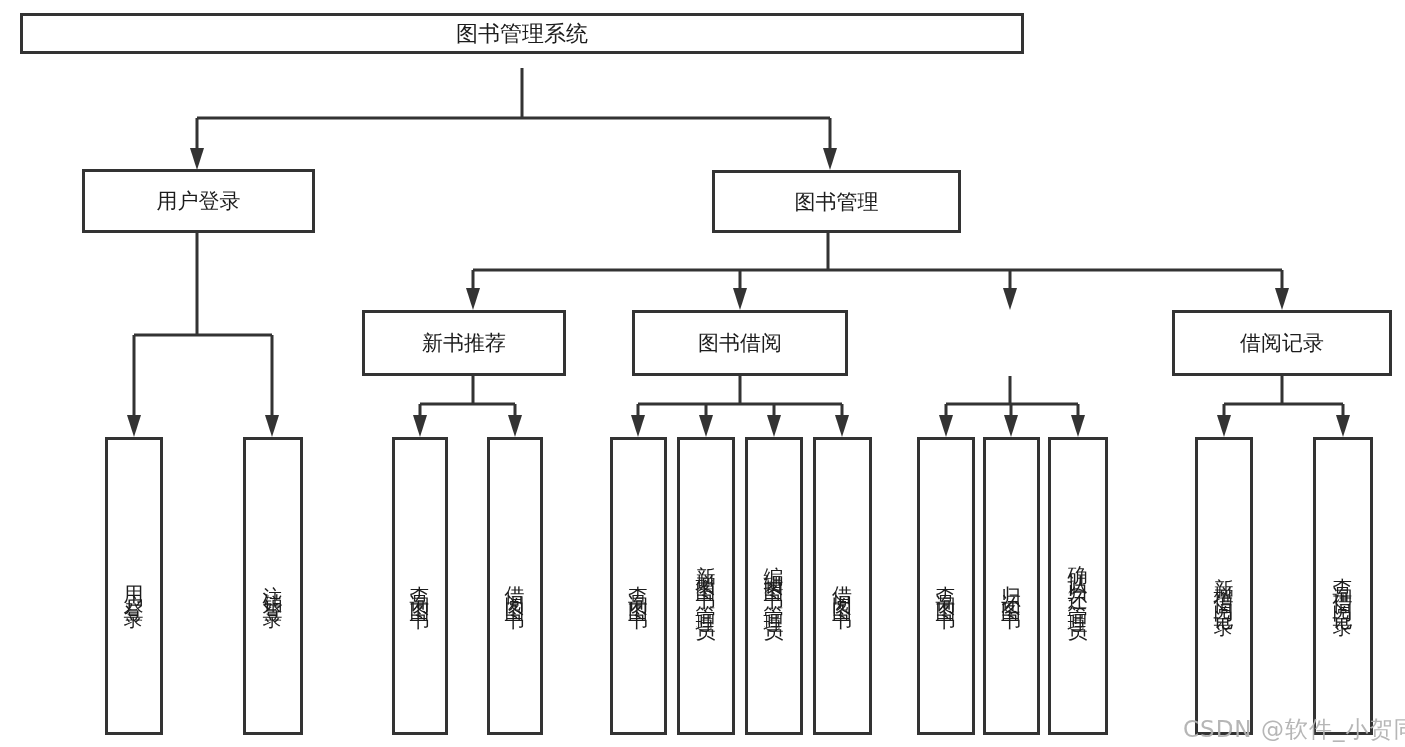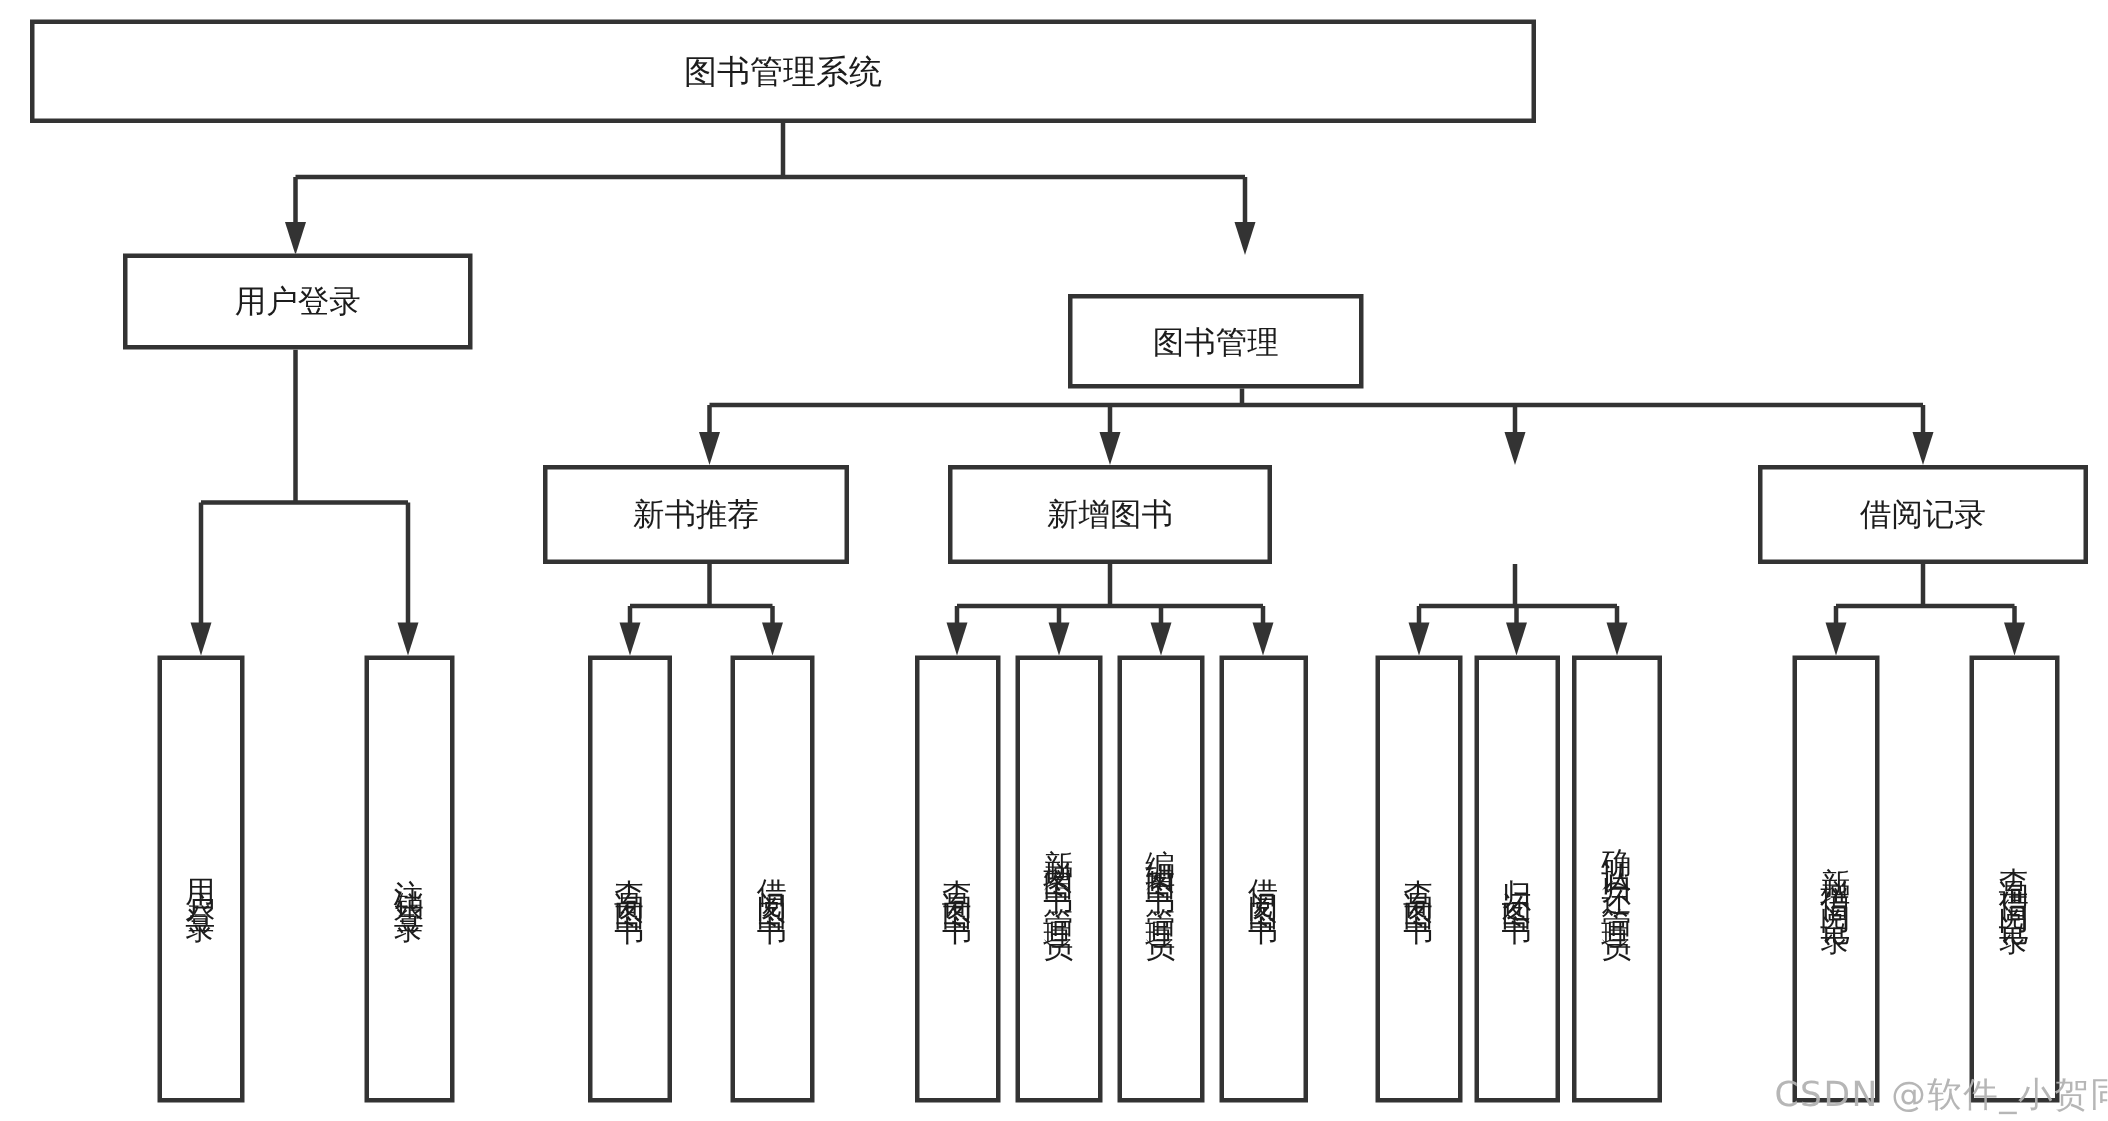--- a/index.html
+++ b/index.html
@@ -99,27 +99,27 @@
 
       <polygon points="939,415 953,415 946,437"></polygon>
       <polygon points="1004,415 1018,415 1011,437"></polygon>
       <polygon points="1071,415 1085,415 1078,437"></polygon>
 
       <polygon points="1217,415 1231,415 1224,437"></polygon>
       <polygon points="1336,415 1350,415 1343,437"></polygon>
     </g>
   </svg>
 
-  <div class="node root" style="left:20px; top:13px; width:1004px; height:69px;">图书管理系统</div>
+  <div class="node root" style="left:20px; top:13px; width:1004px; height:41px;">图书管理系统</div>
 
   <div class="node" style="left:82px; top:169px; width:233px; height:64px;">用户登录</div>
-  <div class="node" style="left:712px; top:170px; width:197px; height:63px;margin-top:26px;">图书管理</div>
+  <div class="node" style="left:712px; top:170px; width:249px; height:63px;">图书管理</div>
 
   <div class="node" style="left:362px; top:310px; width:204px; height:66px;font-family:Liberation Mono, monospace;">新书推荐</div>
-  <div class="node" style="left:632px; top:310px; width:216px; height:66px;">新增图书</div>
+  <div class="node" style="left:632px; top:310px; width:216px; height:66px;">图书借阅</div>
   <div class="node" style="left:1172px; top:310px; width:220px; height:66px;">借阅记录</div>
 
   <div class="node vnode" style="left:105px; top:437px; width:58px; height:298px;">用户登录</div>
   <div class="node vnode" style="left:243px; top:437px; width:60px; height:298px;">注销登录</div>
 
   <div class="node vnode" style="left:392px; top:437px; width:56px; height:298px;">查询图书</div>
   <div class="node vnode" style="left:487px; top:437px; width:56px; height:298px;">借阅图书</div>
 
   <div class="node vnode" style="left:610px; top:437px; width:57px; height:298px;">查询图书</div>
   <div class="node vnode" style="left:677px; top:437px; width:58px; height:298px;">新增图书（管理员）</div>

